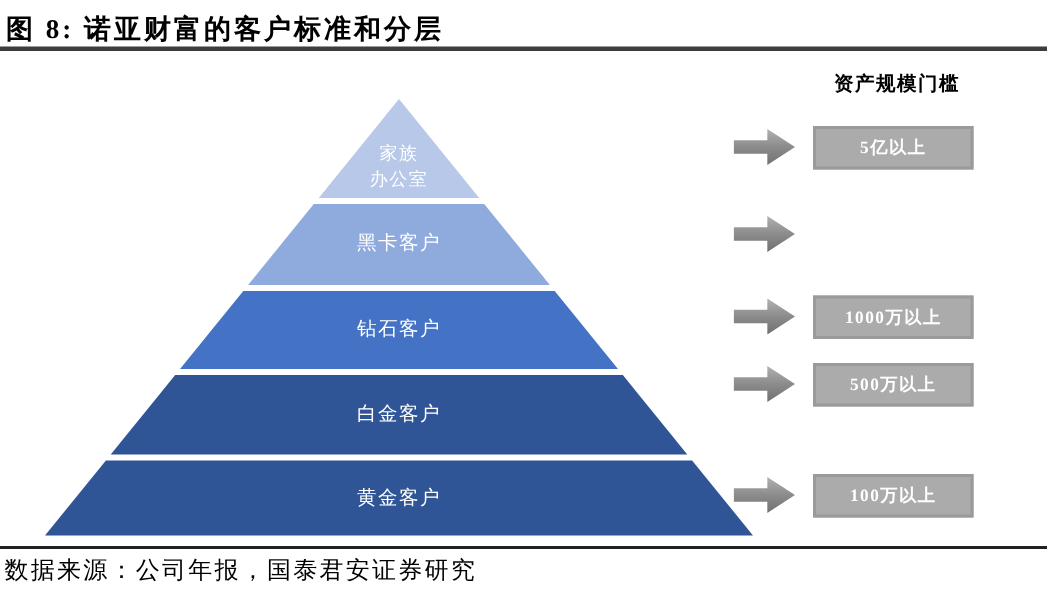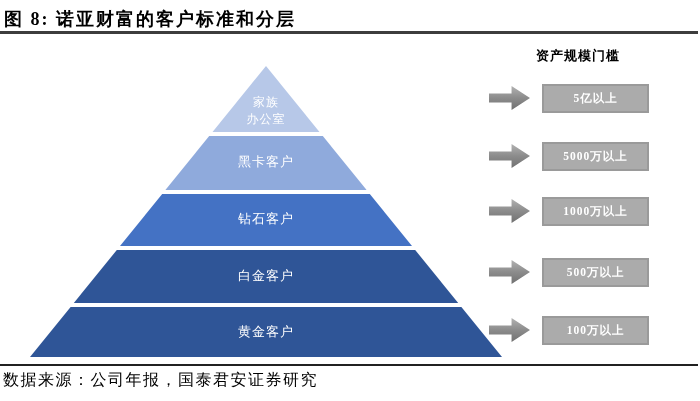--- a/index.html
+++ b/index.html
@@ -15,21 +15,21 @@
   .title-rule{position:absolute;left:0;top:31px;width:698px;height:3px;background:#3d3d3d;}
   
   .pyr-svg{position:absolute;left:0;top:0;width:700px;height:401px;}
   .pyr-label{
     fill:#ffffff;font-family:"Liberation Serif","DejaVu Serif",serif;
     font-size:13px;text-anchor:middle;letter-spacing:1px;
   }
   .pyr-label.small{font-size:12px;}
   
   .panel-header{
-    position:absolute;left:536px;top:47px;width:104px;text-align:left;
+    position:absolute;left:536px;top:47px;width:104px;text-align:right;
     font-size:13px;font-weight:bold;color:#000;letter-spacing:1px;white-space:nowrap;
   }
   .t-row{
     position:absolute;left:489px;width:160px;height:30px;
     display:flex;align-items:center;gap:12px;
   }
   .arrow{
     width:41px;height:26px;flex:0 0 41px;
     background:linear-gradient(180deg,#b5b5b5 0%,#8d8d8d 48%,#6e6e6e 100%);
     clip-path:polygon(0 33%,55% 33%,55% 4%,100% 50%,55% 96%,55% 67%,0 67%);
@@ -74,33 +74,30 @@
 
   <div class="t-row" style="top:83px;">
     <div class="arrow"></div>
     <div class="t-box">
       <span>5亿以上</span>
     </div>
   </div>
 
   <div class="t-row" style="top:141px;">
     <div class="arrow"></div>
-    <div class="t-box">
-      <span>5000万以上</span>
-    </div>
   </div>
 
   <div class="t-row" style="top:196px;align-items:center;">
     <div class="arrow"></div>
     <div class="t-box">
       <span>1000万以上</span>
     </div>
   </div>
 
-  <div class="t-row" style="top:257px;">
+  <div class="t-row" style="top:241px;">
     <div class="arrow"></div>
     <div class="t-box">
       <span>500万以上</span>
     </div>
   </div>
 
   <div class="t-row" style="top:315px;text-align:center;">
     <div class="arrow"></div>
     <div class="t-box">
       <span>100万以上</span>

